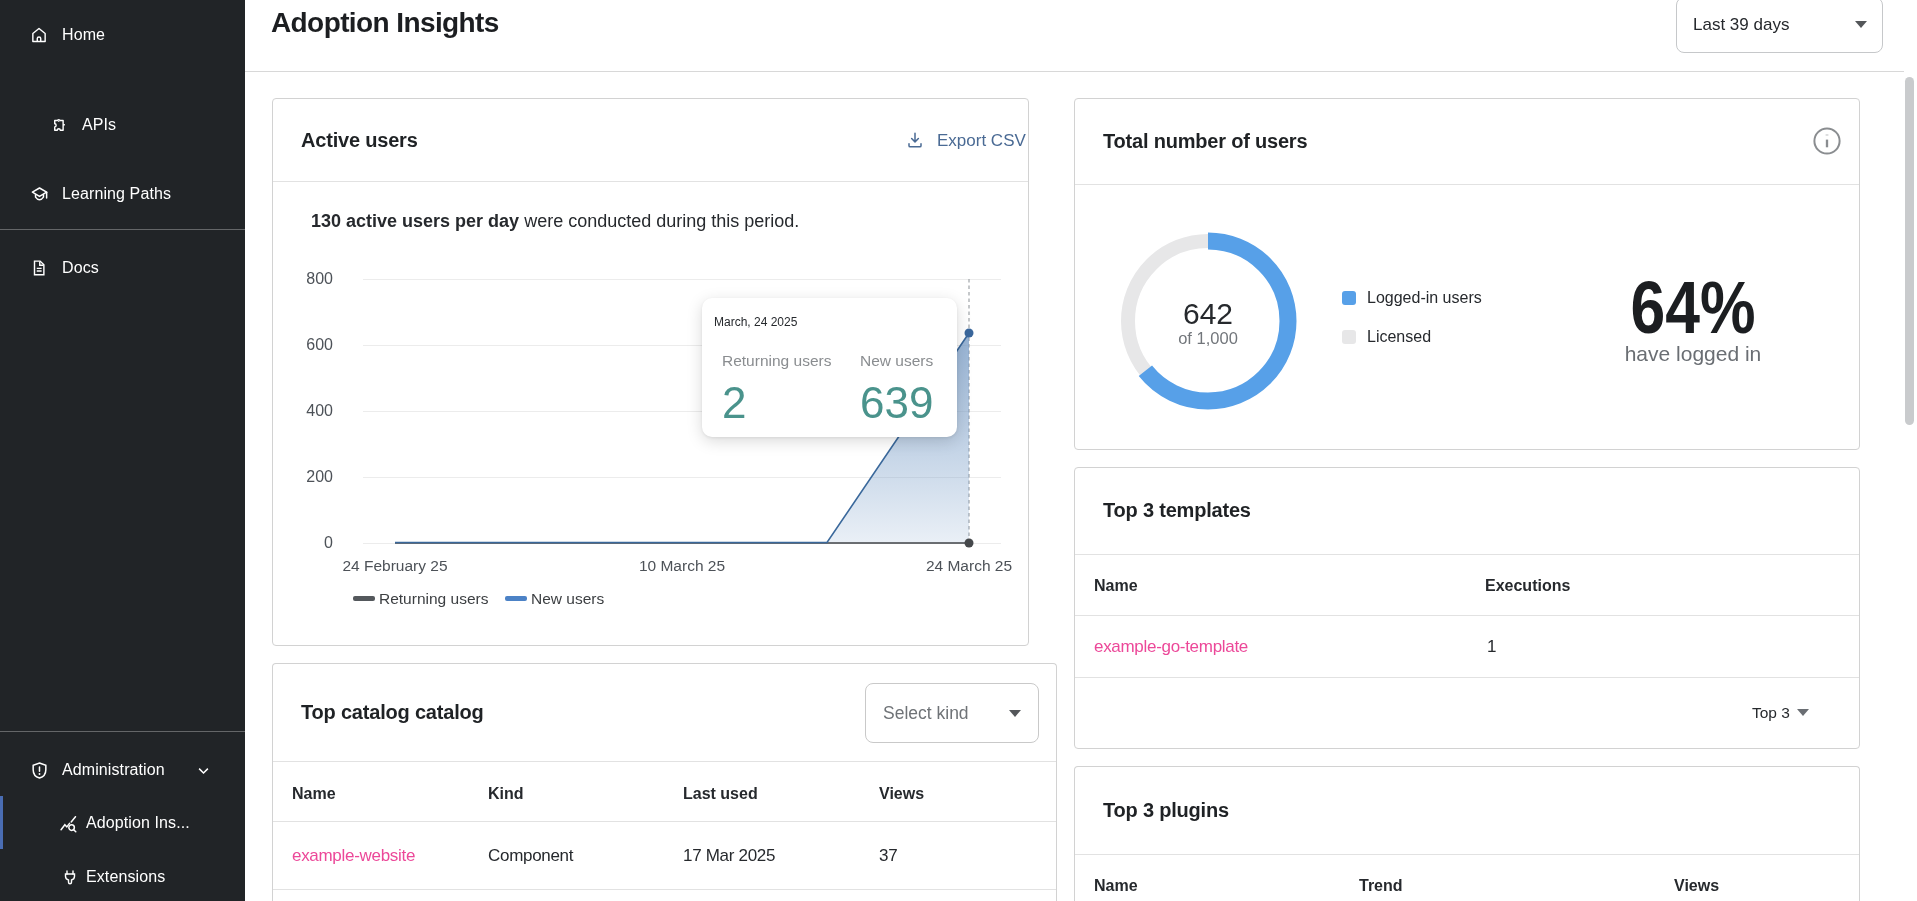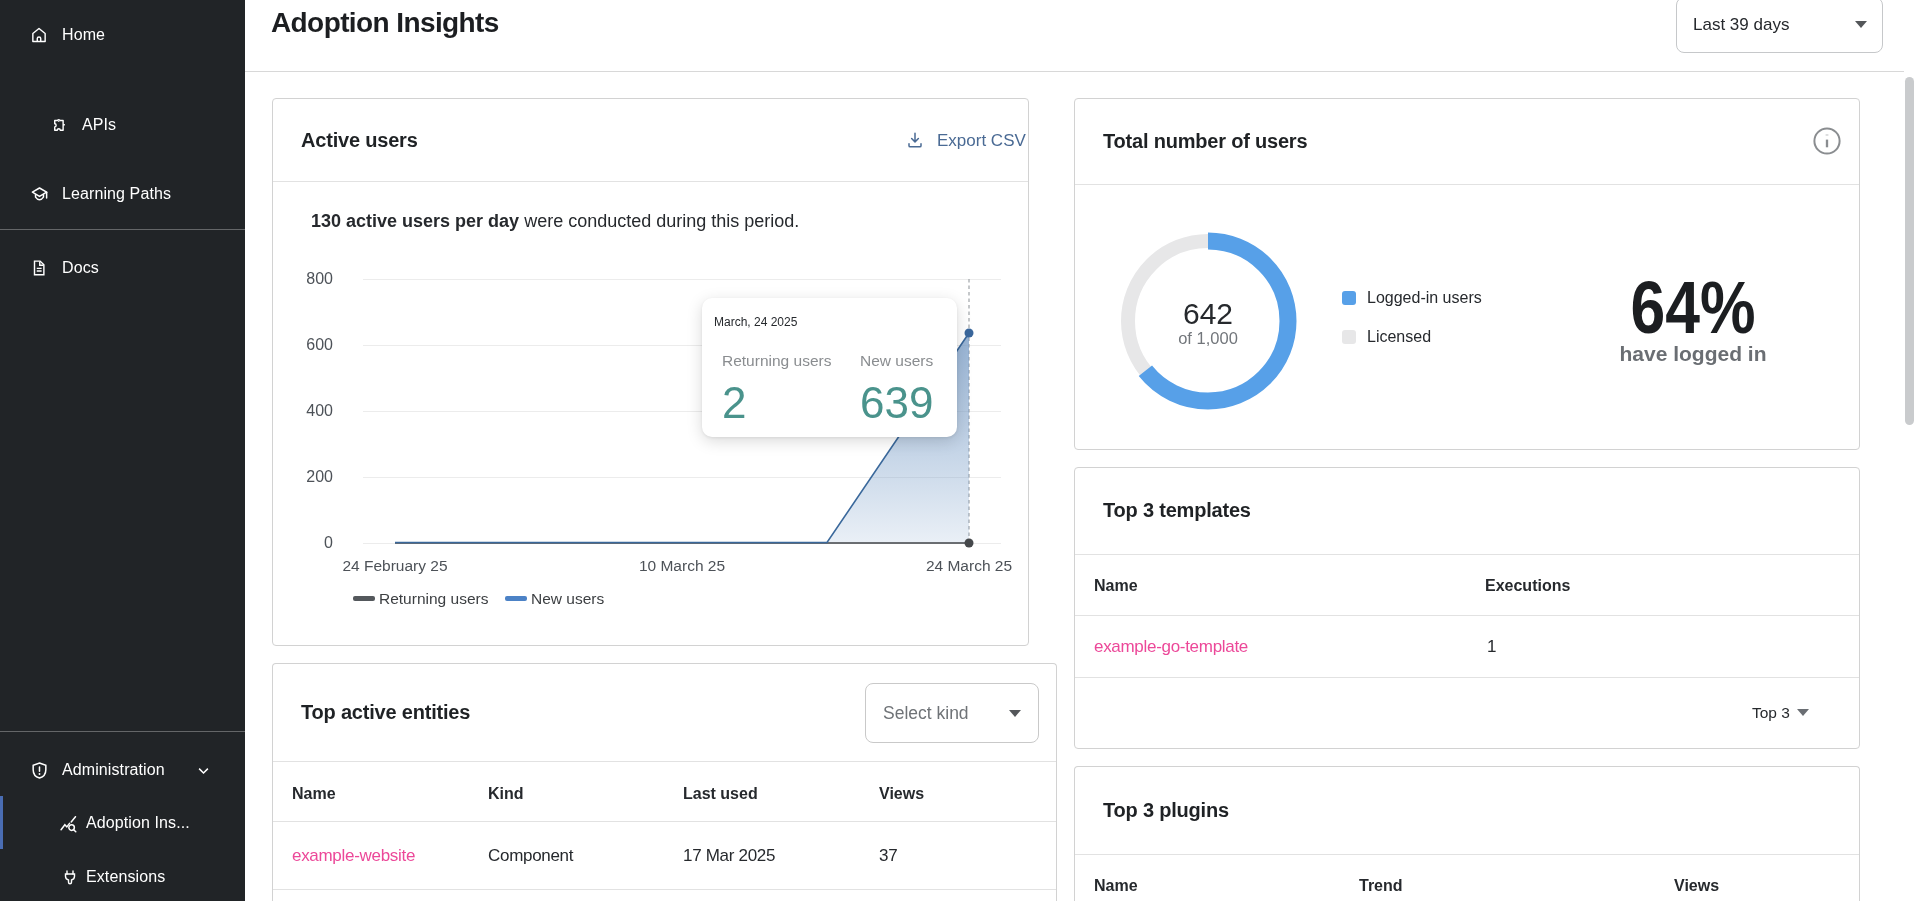--- a/index.html
+++ b/index.html
@@ -174,21 +174,21 @@
 
   <div id="tooltip">
     <div class="tt">March, 24 2025</div>
     <span class="lab" style="left:20px;">Returning users</span>
     <span class="lab" style="left:158px;">New users</span>
     <span class="num" style="left:20px;">2</span>
     <span class="num" style="left:158px;">639</span>
   </div>
 
   <div class="card" id="cardB" style="left:272px; top:663px; width:785px; height:260px; border-bottom:none;">
-    <div class="ctitle" style="left:28px; top:37px;">Top active entities</div>
+    <div class="ctitle" style="left:28px; top:37px;">Top catalog catalog</div>
     <div id="selkind">
         <span class="t">Select kind</span>
         <span class="caret"></span>
       </div>
     <div class="cdiv" style="top:97px;"></div>
     <div class="thead" style="left:19px; top:121px;">Name</div>
     <div class="thead" style="left:215px; top:121px;">Kind</div>
     <div class="thead" style="left:410px; top:121px;">Last used</div>
     <div class="thead" style="left:606px; top:121px;">Views</div>
     <div class="cdiv" style="top:157px;"></div>
@@ -213,21 +213,21 @@
     </svg>
     <div style="position:absolute; left:63px; top:198px; width:140px; text-align:center; font-size:30px; color:#26292d;">642</div>
     <div style="position:absolute; left:63px; top:230px; width:140px; text-align:center; font-size:16.5px; color:#72767b;">of 1,000</div>
     <div style="position:absolute; left:267px; top:192px; width:14px; height:14px; border-radius:3px; background:#57a0e8;"></div>
     <div style="position:absolute; left:292px; top:190px; font-size:16px; color:#26292d;">Logged-in users</div>
     <div style="position:absolute; left:267px; top:231px; width:14px; height:14px; border-radius:3px; background:#e7e7e8;"></div>
     <div style="position:absolute; left:292px; top:229px; font-size:16px; color:#26292d;">Licensed</div>
     <svg width="300" height="90" style="position:absolute; left:468px; top:156px;">
         <text x="150" y="78" text-anchor="middle" font-size="75" font-weight="bold" fill="#1c1e21" textLength="125" lengthAdjust="spacingAndGlyphs">64%</text>
       </svg>
-    <div style="position:absolute; left:468px; top:243px; width:300px; text-align:center; font-size:21px; color:#6a6e73;font-weight:bold;">have logged in</div>
+    <div style="position:absolute; left:468px; top:243px; width:300px; text-align:center; font-size:21px; color:#6a6e73;">have logged in</div>
   </div>
 
   <div class="card" id="cardD" style="left:1074px; top:467px; width:786px; height:282px;">
     <div class="ctitle" style="left:28px; top:31px;">Top 3 templates</div>
     <div class="cdiv" style="top:86px;"></div>
     <div class="thead" style="left:19px; top:109px;">Name</div>
     <div class="thead" style="left:410px; top:109px;">Executions</div>
     <div class="cdiv" style="top:147px;"></div>
     <div class="tcell link" style="left:19px; top:169px;">example-go-template</div>
     <div class="tcell" style="left:412px; top:169px;">1</div>

